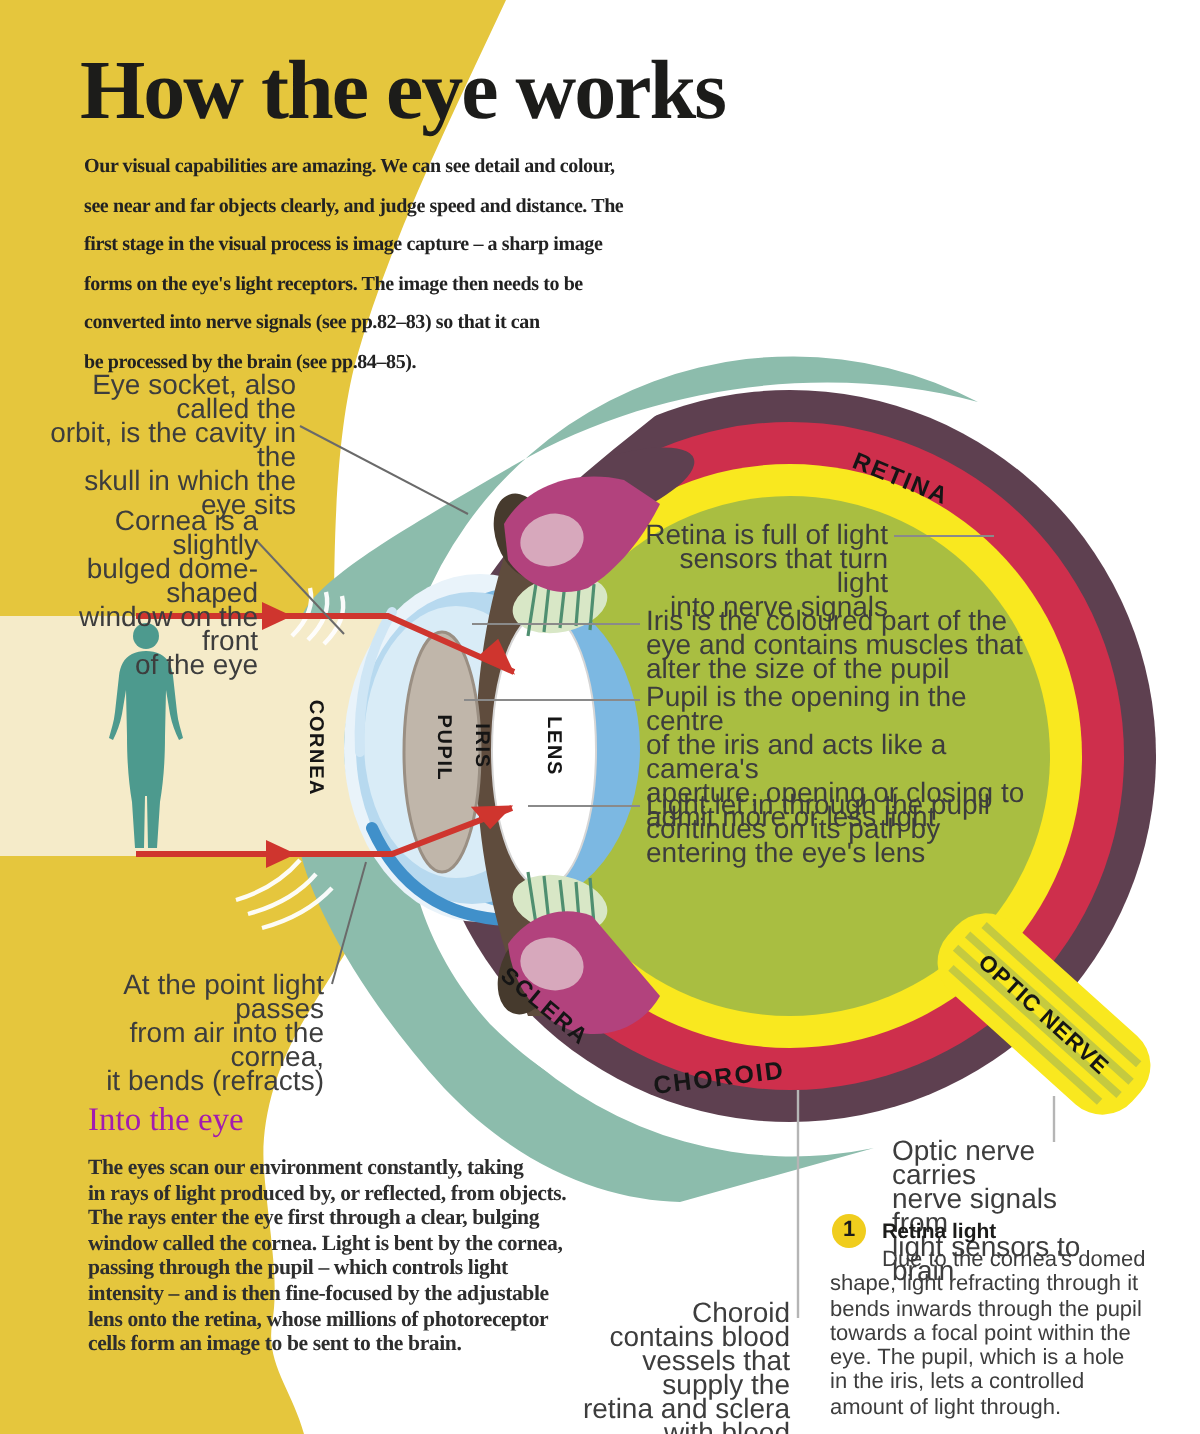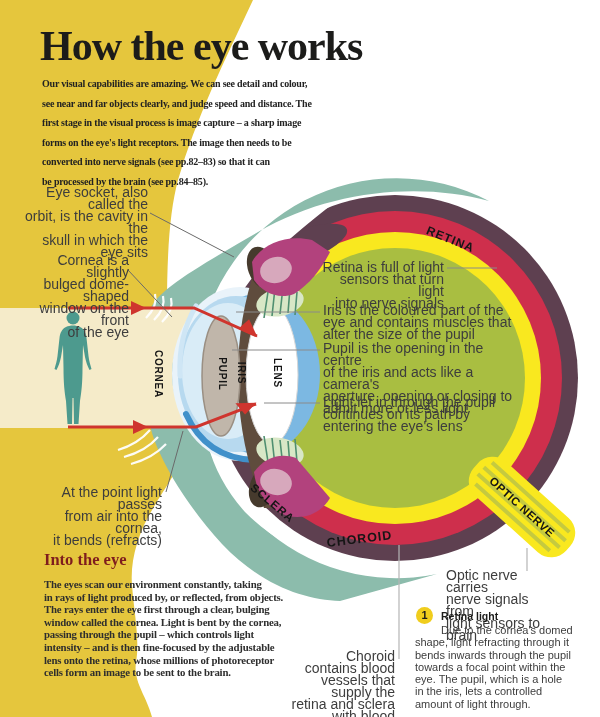--- a/index.html
+++ b/index.html
@@ -19,22 +19,22 @@
   #co-socket{left:20px;top:186px;width:128px;}
   #co-cornea{left:30px;top:254px;width:99px;}
   #co-retina{left:318px;top:261px;width:126px;}
   #co-iris{left:323px;top:304px;width:190px;}
   #co-pupil{left:323px;top:342px;width:200px;}
   #co-light{left:323px;top:396px;width:180px;}
   #co-refraction{left:38px;top:486px;width:124px;}
   #co-optic{left:446px;top:569px;width:114px;}
   #co-choroid{left:290px;top:650px;width:105px;}
   .ite-head{position:absolute;left:44px;top:550px;margin:0;
-            font-family:"Liberation Serif",serif;font-weight:700;font-size:16.5px;
-            color:#7f1d1d;}
+            font-family:"Liberation Serif",serif;font-weight:400;font-size:16.5px;
+            color:#a21caf;}
   .ite-body{position:absolute;left:44px;top:578px;width:285px;margin:0;
             font-family:"Liberation Serif",serif;font-weight:600;font-size:10.8px;
             line-height:12.6px;letter-spacing:-0.2px;color:#2e2e2e;white-space:pre-line;}
   .bending{position:absolute;left:415px;top:606px;width:158px;}
   .num-circle{float:left;width:17px;height:17px;margin:1px 8px 3px 1px;border-radius:50%;
               background:#f0cd1d;color:#1c1c1a;font-weight:bold;font-size:11px;
               text-align:center;line-height:17px;}
   .bl-head{font-weight:bold;font-size:10.5px;color:#1c1c1a;line-height:13px;}
   .bl-body{font-size:11px;line-height:12.3px;color:#3d3d3d;}
   .plabel{font-family:"Liberation Sans",sans-serif;font-weight:bold;fill:#151515;}

